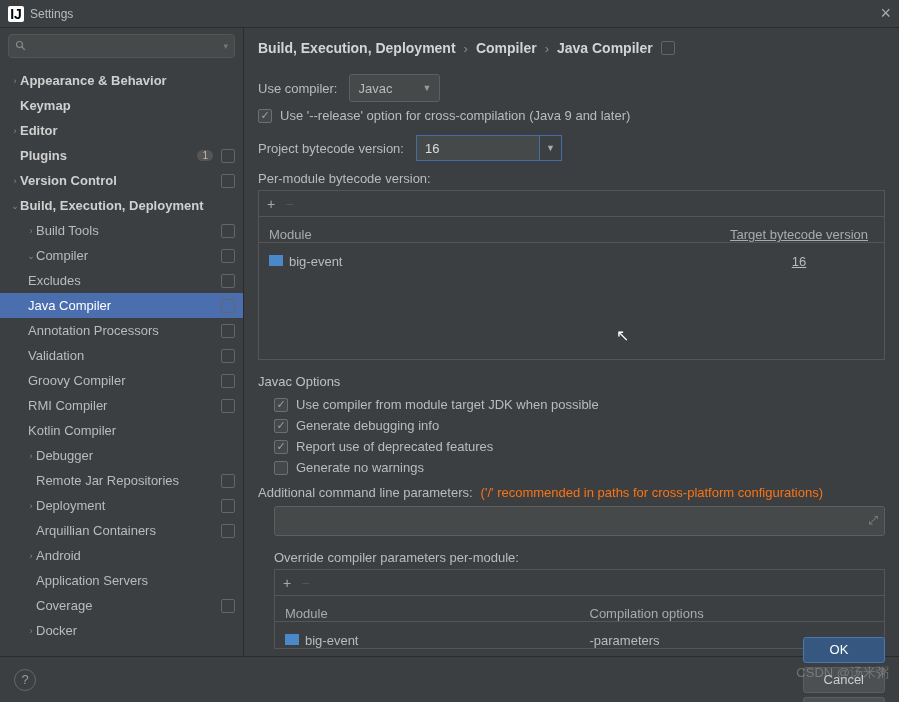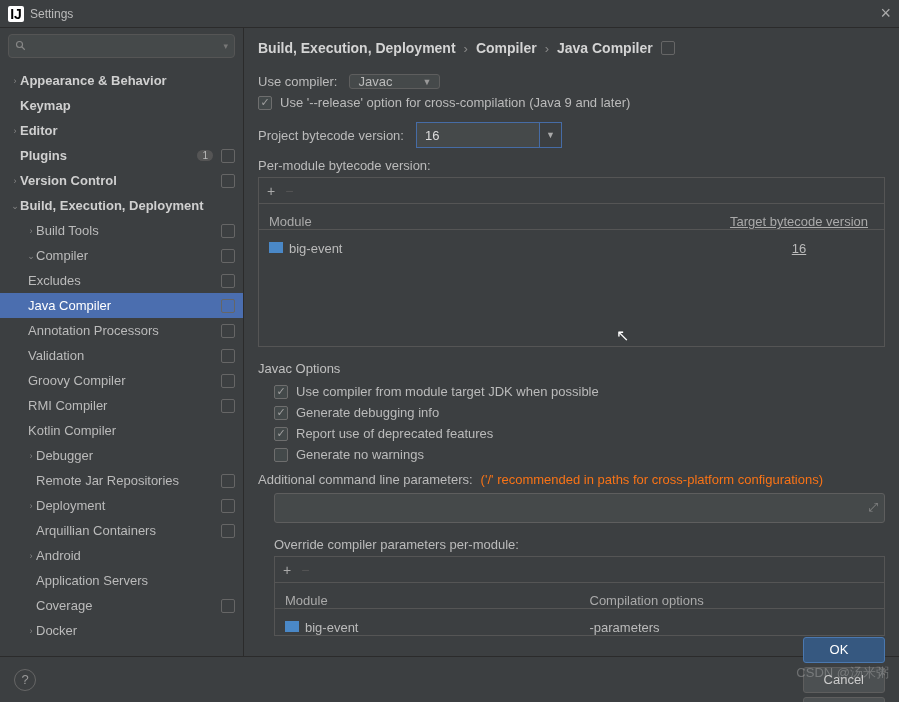--- a/index.html
+++ b/index.html
@@ -29,21 +29,21 @@
 
 .content { flex: 1; display: flex; flex-direction: column; overflow: hidden; }
 .crumbs { height: 40px; display: flex; align-items: center; padding: 0 14px; color: #bbb; }
 .crumbs .seg { font-weight: bold; color: #d4d4d4; font-size: 14px; }
 .crumbs .sep-ch { margin: 0 8px; color: #888; }
 .crumbs .sepbox { width: 14px; height: 14px; border: 1px solid #666; border-radius: 2px; margin-left: 8px; }
 
 .panel { flex: 1; overflow-y: auto; padding: 0 14px 10px 14px; }
 .row { display: flex; align-items: center; margin: 6px 0; }
 .row label { color: #bbb; }
-.dropdown { background: #45494a; border: 1px solid #5e5e5e; height: 15px; display: inline-flex; align-items: center; padding: 0 8px; border-radius: 3px; margin-left: 12px; text-align: center; }
+.dropdown { background: #45494a; border: 1px solid #5e5e5e; height: 28px; display: inline-flex; align-items: center; padding: 0 8px; border-radius: 3px; margin-left: 12px; text-align: center; }
 .dropdown .dd-arrow { margin-left: 30px; font-size: 9px; color: #999; }
 .cbox { width: 14px; height: 14px; background: #43494a; border: 1px solid #6e6e6e; border-radius: 2px; display: inline-flex; align-items: center; justify-content: center; margin-right: 8px; cursor: pointer; }
 .cbox.checked::after { content: "✓"; color: #a0a0a0; font-size: 11px; line-height: 1; }
 .editcombo { border: 1px solid #466ca6; height: 26px; display: inline-flex; margin-left: 12px; }
 .editcombo input { background: #45494a; border: none; outline: none; color: #ddd; padding: 0 8px; width: 122px; font-size: 13px; }
 .editcombo .btn { width: 22px; border-left: 1px solid #466ca6; display: flex; align-items: center; justify-content: center; font-size: 9px; color: #aaa; }
 
 .section-lbl { margin: 10px 0 4px 0; color: #bbb; }
 .table { border: 1px solid #555; background: #3c3f41; }
 .toolbar { height: 26px; display: flex; align-items: center; padding: 0 8px; border-bottom: 1px solid #555; gap: 10px; }

